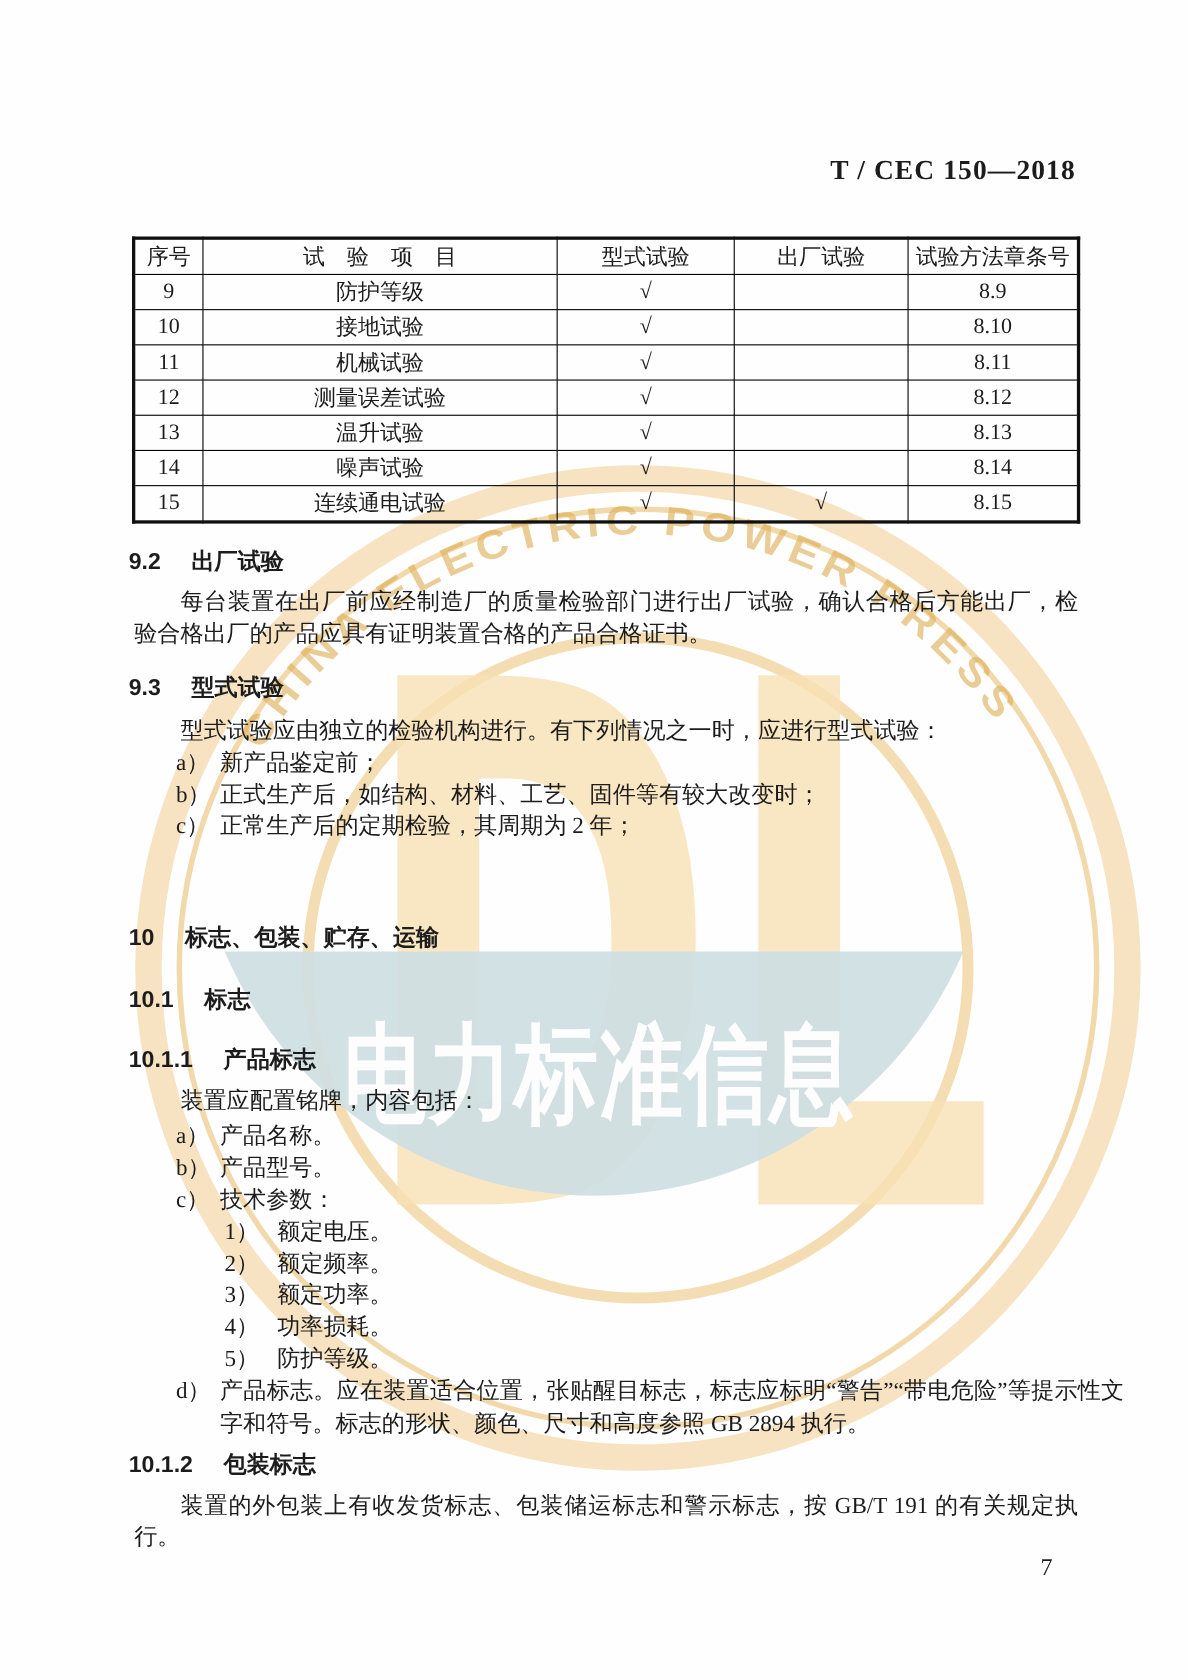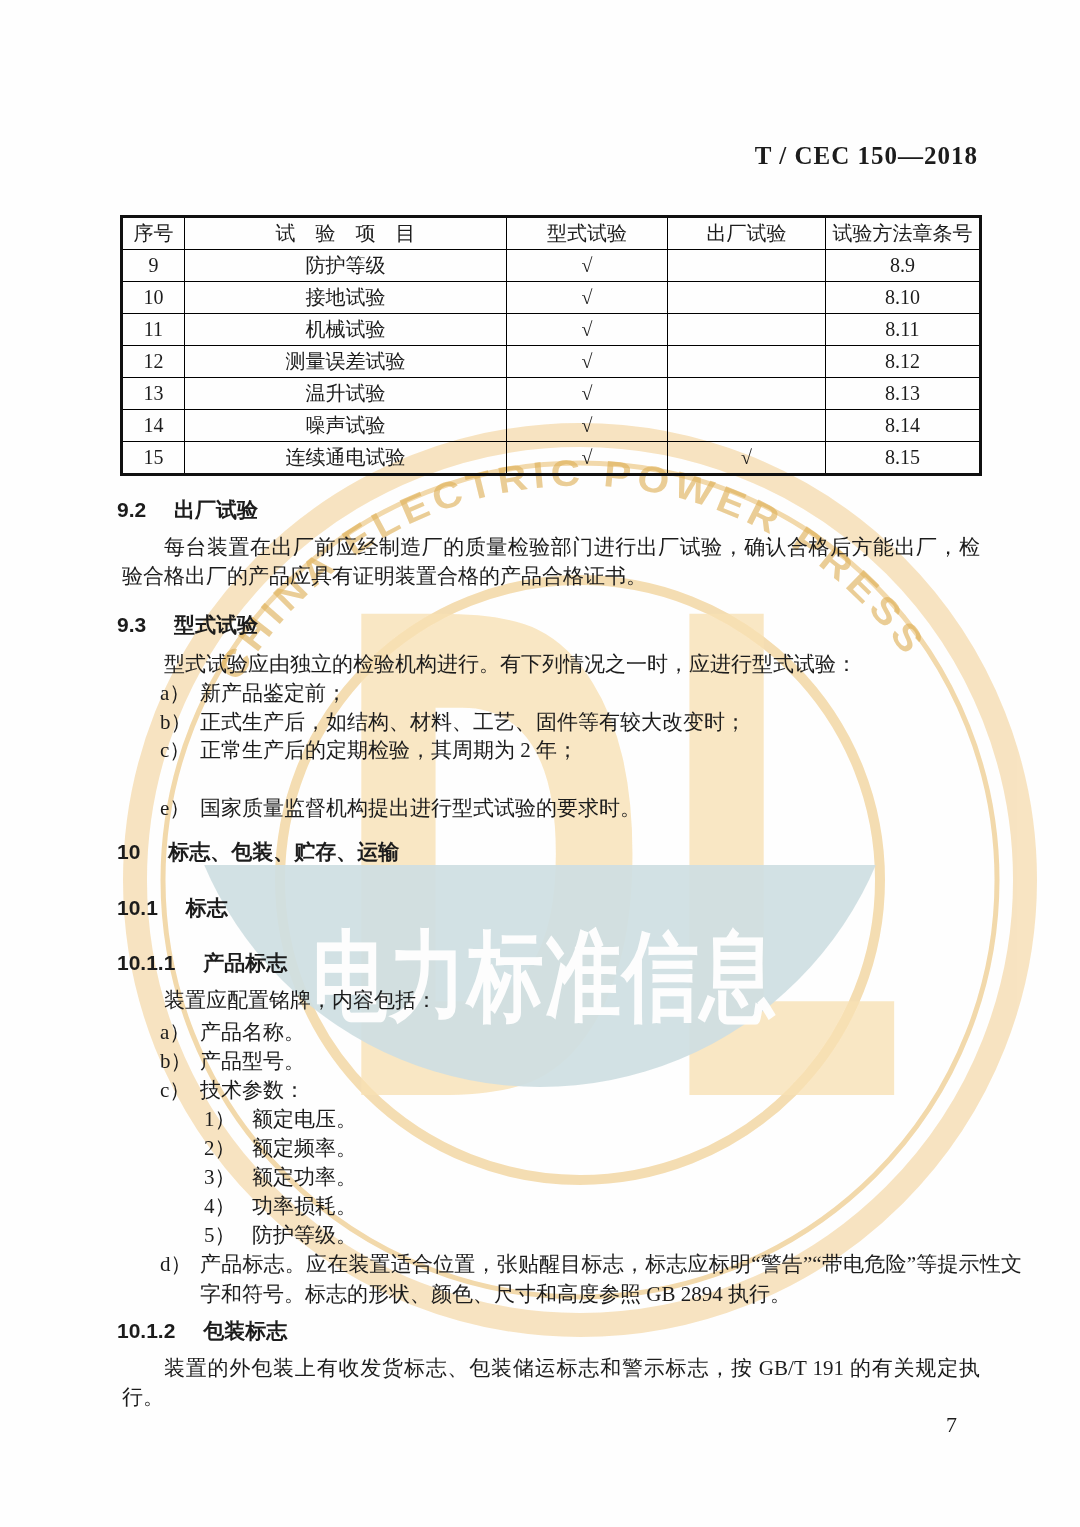--- a/index.html
+++ b/index.html
@@ -163,23 +163,20 @@
 
     <div class="li" style="top:677px">
       <span class="mk">a）</span><span>新产品鉴定前；</span>
     </div>
     <div class="li" style="top:706px">
       <span class="mk">b）</span><span>正式生产后，如结构、材料、工艺、固件等有较大改变时；</span>
     </div>
     <div class="li" style="top:734px">
       <span class="mk">c）</span><span>正常生产后的定期检验，其周期为 2 年；</span>
     </div>
-    <div class="li" style="top:792px">
-      <span class="mk">e）</span><span>国家质量监督机构提出进行型式试验的要求时。</span>
-    </div>
 
     <div class="h" style="top:836px">
       <span class="num">10</span>
       <span>标志、包装、贮存、运输</span>
     </div>
 
     <div class="h" style="top:892px">
       <span class="num">10.1</span>
       <span>标志</span>
     </div>

